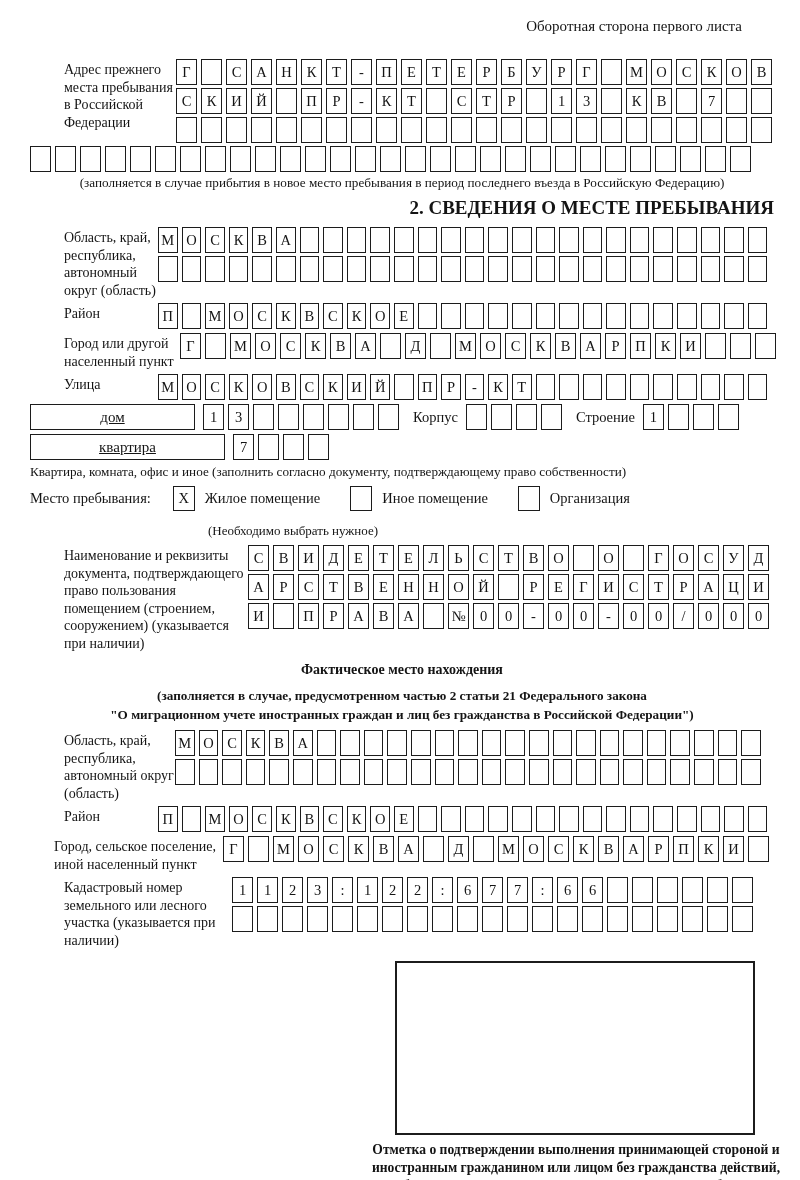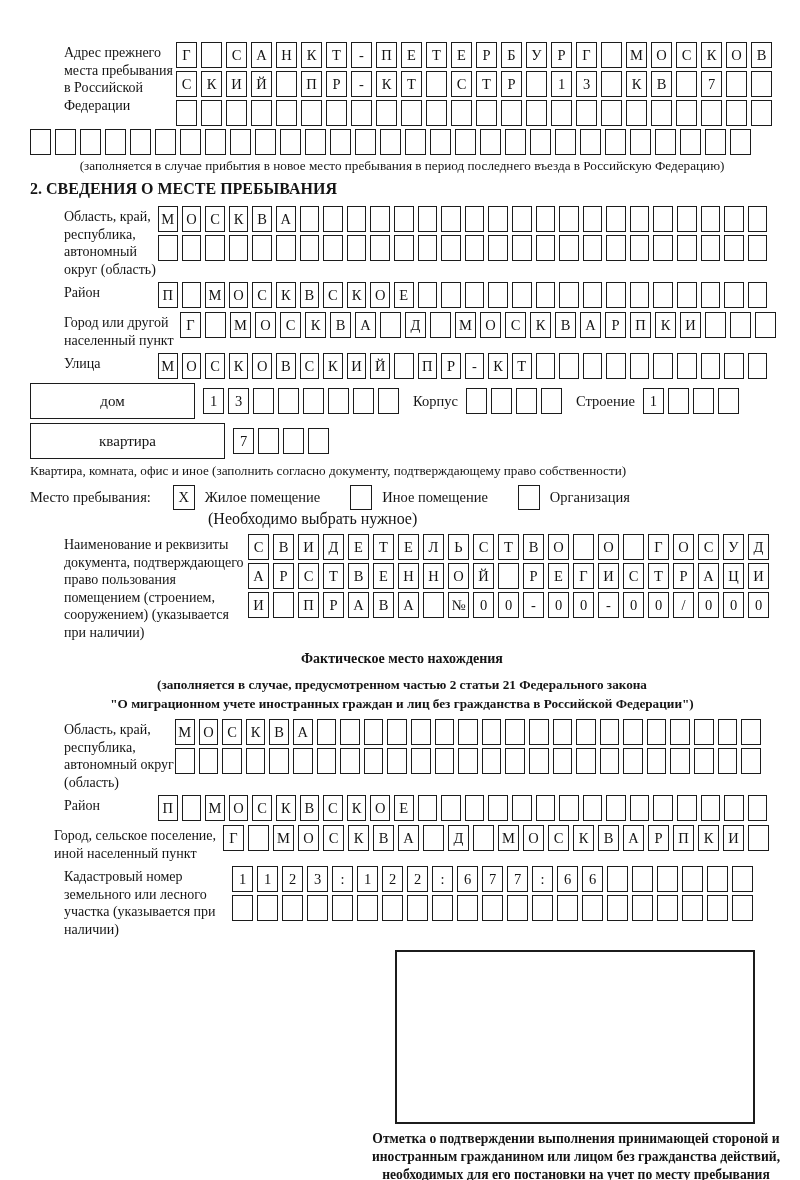--- a/index.html
+++ b/index.html
@@ -35,44 +35,45 @@
   .cell {
     width: 21px; height: 26px; flex-shrink: 0;
     border: 1.6px solid #1c1c1c;
     display: inline-flex; align-items: center; justify-content: center;
     font-size: 14.5px;
   }
   .sm .cell { width: 19.6px; }
 
   .caption { font-size: 13.2px; line-height: 16px; }
   .center { text-align: center; }
-  .section-title { text-align: left; font-weight: bold; font-size: 16px; margin: 6px 0 8px; }
+  .section-title { text-align: right; font-weight: bold; font-size: 19px; margin: 6px 0 8px; }
 
   .widebox {
-    height: 36px; flex-shrink: 0;
+    height: 26px; flex-shrink: 0;
     border: 1.6px solid #1c1c1c;
     display: inline-flex; align-items: center; justify-content: center;
     font-size: 15px;
+    text-decoration: underline;
   }
   .box-dom { width: 165px; }
   .box-kv { width: 195px; }
   .hrow { display: flex; align-items: center; margin-top: 4px; }
   .hrow .inline-lbl { font-size: 14.5px; padding: 0 8px 0 14px; }
   .gap8 { margin-left: 8px; }
 
   .stayrow { display: flex; align-items: center; margin-top: 6px; }
   .stayrow .label-inline { font-size: 14.5px; margin-right: 22px; }
   .checkbox {
     width: 22px; height: 25px; flex-shrink: 0;
     border: 1.6px solid #1c1c1c;
     display: inline-flex; align-items: center; justify-content: center;
     font-size: 14.5px; margin-right: 10px;
   }
   .opt { font-size: 14.5px; margin-right: 30px; }
-  .stay-note { font-size: 16px; margin: 0 0 6px 178px; }
+  .stay-note { font-size: 13px; margin: 12px 0 6px 178px; }
 
   .sub-title { text-align: center; font-weight: bold; font-size: 14px; margin: 10px 0 8px; }
   .sub-note { text-align: center; font-size: 13.2px; line-height: 19px; font-weight: bold; }
 
   .stamp-box {
     margin: 12px 0 0 365px;
     width: 360px; height: 174px;
     border: 2px solid #1c1c1c;
   }
   .stamp-note {
@@ -86,20 +87,21 @@
 
   .mb3 { margin-bottom: 3px; }
   .mt4 { margin-top: 4px; }
   .mt6 { margin-top: 6px; }
 </style>
 </head>
 <body>
 
 <div class="page">
 
+  <div class="header-note">Оборотная сторона первого листа</div>
 
   <div class="field" style="margin-top:24px">
     <div class="label w146">Адрес прежнего места пребывания в Российской Федерации</div>
     <div class="rows">
       <div class="cellrow">
           <span class="cell">Г</span>
           <span class="cell"></span>
           <span class="cell">С</span>
           <span class="cell">А</span>
           <span class="cell">Н</span>

